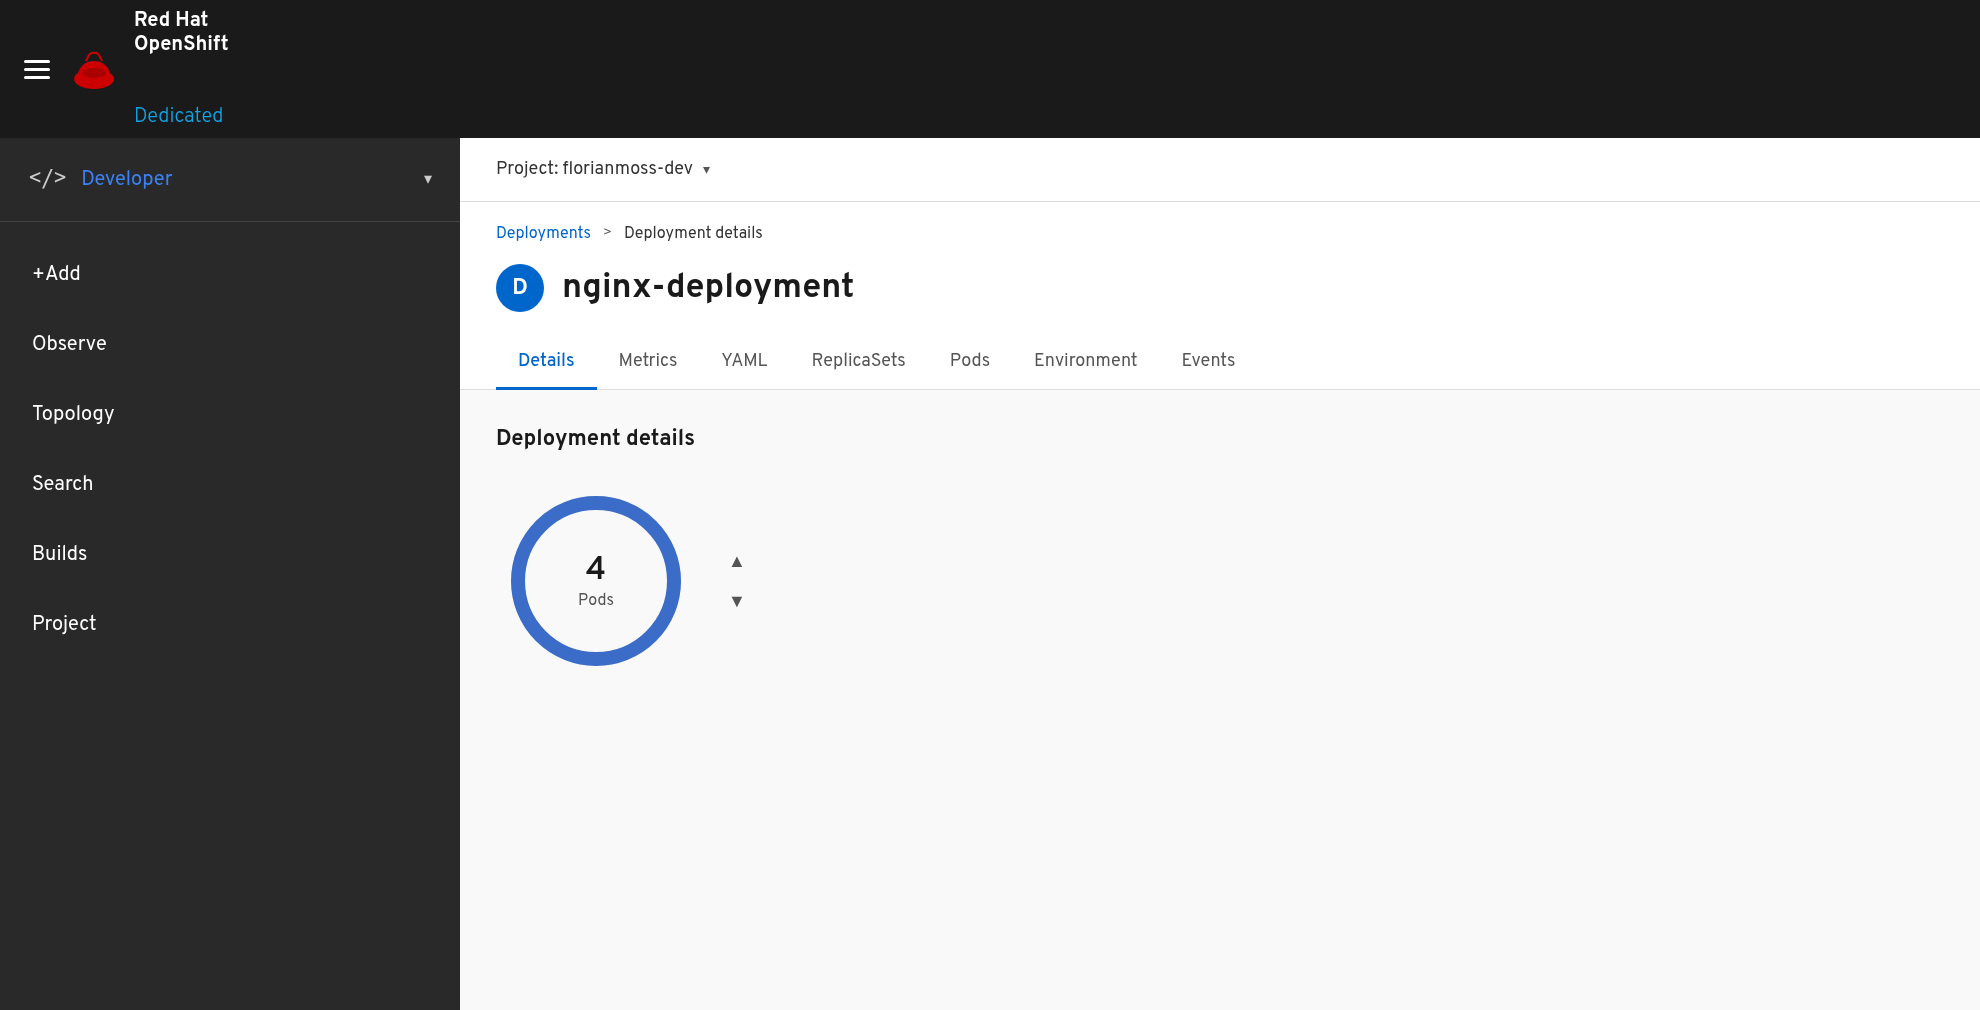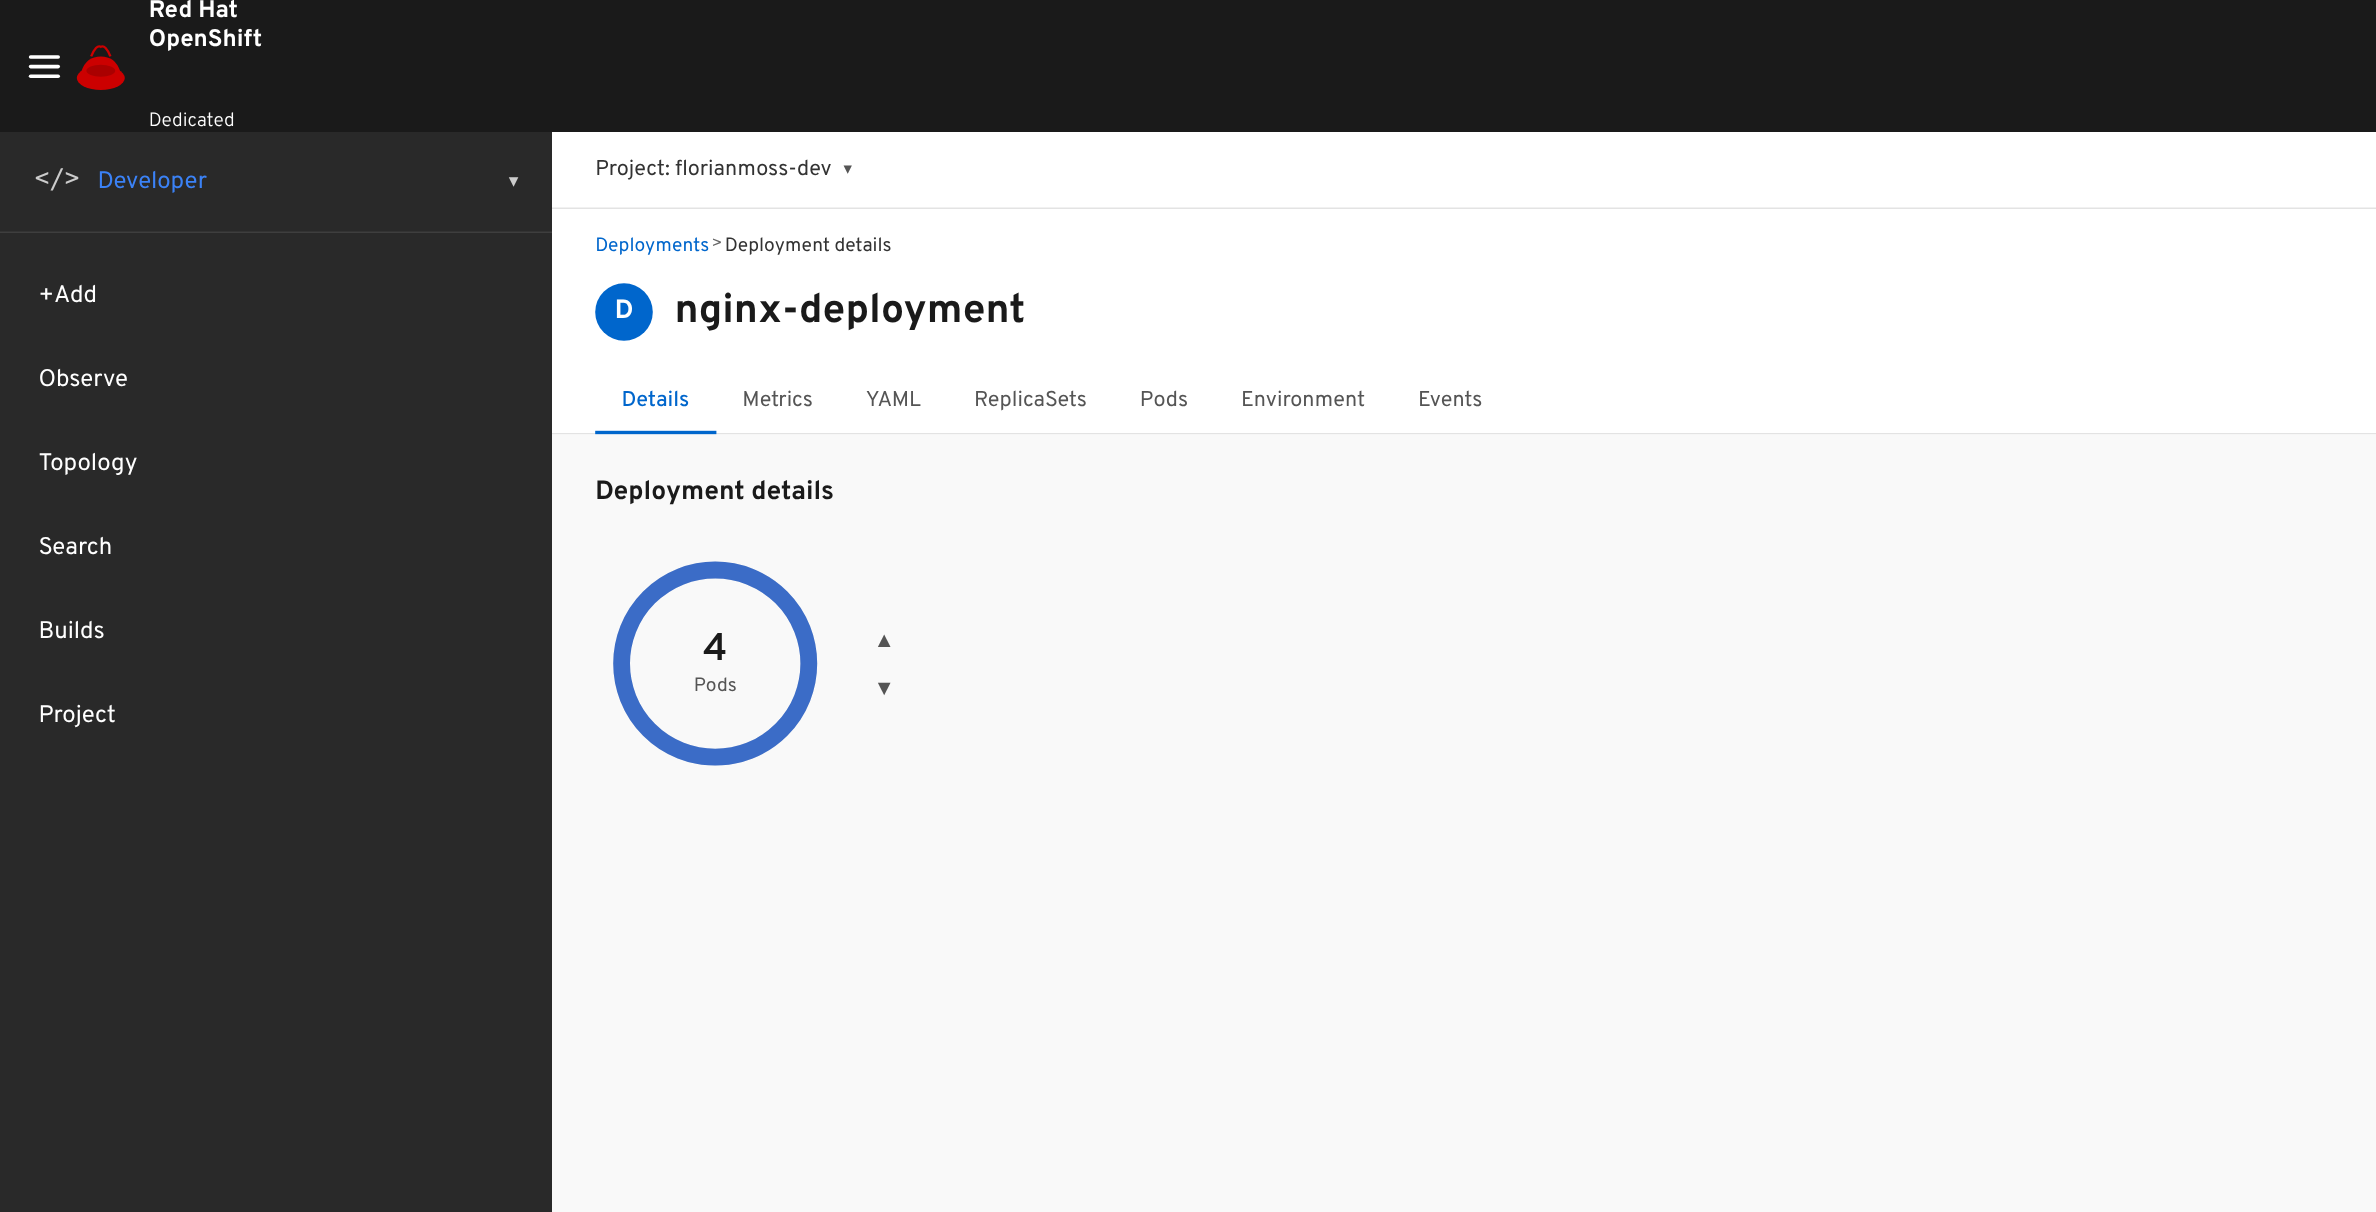--- a/index.html
+++ b/index.html
@@ -1,25 +1,25 @@
 <!DOCTYPE html>
 <html><head>
   <meta charset="utf-8">
   <style>
     * { margin: 0; padding: 0; box-sizing: border-box; }
     body { font-family: 'RedHatText', 'Overpass', Arial, sans-serif; display: flex; flex-direction: column; height: 1010px; width: 1980px; overflow: hidden; background: #f0f0f0; }
 
     
     .top-header {
       background: #1a1a1a;
-      height: 110px;
+      height: 138px;
       display: flex;
       align-items: center;
       padding: 0 24px;
-      gap: 8px;
+      gap: 18px;
       flex-shrink: 0;
     }
     .hamburger-icon {
       display: flex; flex-direction: column; gap: 5px; cursor: pointer;
     }
     .hamburger-icon span {
       display: block; width: 26px; height: 3px; background: #fff; border-radius: 2px;
     }
     .brand {
       display: flex; align-items: center; gap: 14px;
@@ -114,21 +114,21 @@
     }
 
     
     .breadcrumb-area {
       padding: 22px 36px 10px;
       flex-shrink: 0;
     }
     .breadcrumb {
       display: flex;
       align-items: flex-start;
-      gap: 2px;
+      gap: 12px;
       font-size: 16px;
     }
     .breadcrumb-link {
       color: #06c;
       cursor: pointer;
       text-decoration: none;
     }
     .breadcrumb-sep {
       color: #666;
       font-size: 14px;
@@ -261,21 +261,21 @@
 
     <svg class="redhat-logo" viewBox="0 0 52 52" xmlns="http://www.w3.org/2000/svg">
       <ellipse cx="26" cy="36" rx="20" ry="10" fill="#cc0000"></ellipse>
       <path d="M10 30 Q14 18 26 18 Q38 18 42 30 Q36 36 26 36 Q16 36 10 30Z" fill="#cc0000"></path>
       <path d="M18 18 Q22 8 26 10 Q30 8 34 18" fill="none" stroke="#cc0000" stroke-width="2"></path>
       <ellipse cx="26" cy="30" rx="12" ry="5" fill="#a00"></ellipse>
     </svg>
     <div class="brand-text">
       <div style="color:#fff;font-size:20px;font-weight:700;line-height:1.2;">Red Hat</div>
       <div style="color:#fff;font-size:20px;font-weight:700;line-height:1.2;">OpenShift</div>
-      <div style="color:#ffffff;font-size:16px;font-weight:300;line-height:1.2;margin-top:48px;">Dedicated</div>
+      <div style="color:#0ea5e9;font-size:20px;font-weight:300;line-height:1.2;margin-top:48px;">Dedicated</div>
     </div>
   </div>
 </div>
 
 <div class="main-layout">
 
   <div class="sidebar">
     <div class="sidebar-context">
       <span class="context-icon">&lt;/&gt;</span>
       <span class="context-label">Developer</span>

